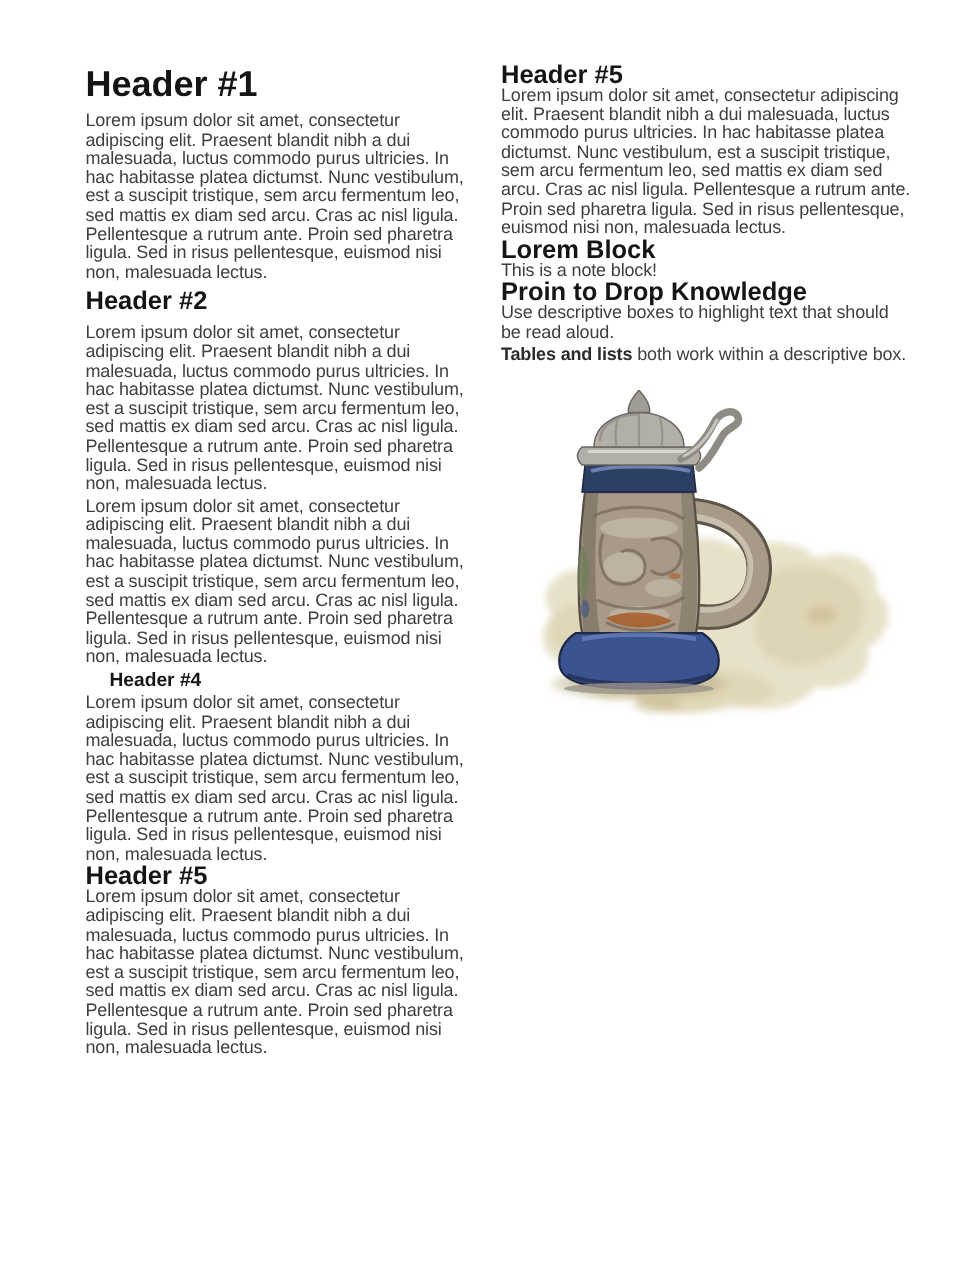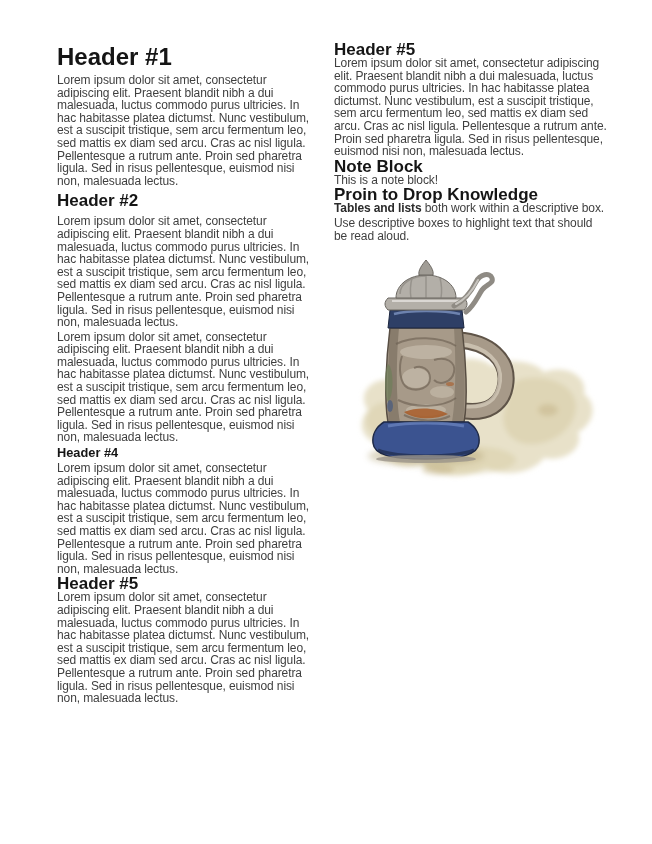--- a/index.html
+++ b/index.html
@@ -9,21 +9,21 @@
   }
   .page{position:relative;width:652px;height:688px;background:#ffffff;}
   .col{position:absolute;}
   .col-left{left:57px;top:44px;width:254px;}
   .col-right{left:334px;top:41px;width:274px;}
   h1,h2,h3,h4,h5,.mini-head{margin:0;color:#151515;font-weight:700;
     font-family:"Liberation Sans", sans-serif;}
   h1{font-size:24px;line-height:26px;margin-bottom:4px;}
   h2{font-size:17px;line-height:24px;margin:2px 0;}
   h3{font-size:14.8px;line-height:17px;margin:2px 0;}
-  h4{font-size:12.8px;line-height:14px;margin:2px 0;}
+  h4{font-size:12.8px;line-height:14px;margin:2px 16px;}
   h5,.mini-head{font-size:17px;line-height:13px;margin:2px 0 1px;}
   p{font-size:12px;line-height:12.6px;margin:0 0 2px;color:#3f3f3f;
     letter-spacing:-0.1px;}
   p strong{color:#2b2b2b;}
   .stein-wrap{margin:18px 0 0 4px;width:270px;height:228px;}
   svg{display:block;}
 </style>
 </head>
 <body>
 
@@ -38,27 +38,27 @@
     <h4>Header #4</h4>
     <p>Lorem ipsum dolor sit amet, consectetur adipiscing elit. Praesent blandit nibh a dui malesuada, luctus commodo purus ultricies. In hac habitasse platea dictumst. Nunc vestibulum, est a suscipit tristique, sem arcu fermentum leo, sed mattis ex diam sed arcu. Cras ac nisl ligula. Pellentesque a rutrum ante. Proin sed pharetra ligula. Sed in risus pellentesque, euismod nisi non, malesuada lectus.</p>
     <h5>Header #5</h5>
     <p>Lorem ipsum dolor sit amet, consectetur adipiscing elit. Praesent blandit nibh a dui malesuada, luctus commodo purus ultricies. In hac habitasse platea dictumst. Nunc vestibulum, est a suscipit tristique, sem arcu fermentum leo, sed mattis ex diam sed arcu. Cras ac nisl ligula. Pellentesque a rutrum ante. Proin sed pharetra ligula. Sed in risus pellentesque, euismod nisi non, malesuada lectus.</p>
   </div>
 
   <div class="col col-right">
     <h5>Header #5</h5>
     <p>Lorem ipsum dolor sit amet, consectetur adipiscing elit. Praesent blandit nibh a dui malesuada, luctus commodo purus ultricies. In hac habitasse platea dictumst. Nunc vestibulum, est a suscipit tristique, sem arcu fermentum leo, sed mattis ex diam sed arcu. Cras ac nisl ligula. Pellentesque a rutrum ante. Proin sed pharetra ligula. Sed in risus pellentesque, euismod nisi non, malesuada lectus.</p>
 
-    <div class="mini-head">Note Block</div>
+    <div class="mini-head">Lorem Block</div>
     <p>This is a note block!</p>
 
     <div class="mini-head">Proin to Drop Knowledge</div>
+    <p>Use descriptive boxes to highlight text that should be read aloud.</p>
+
     <p><strong>Tables and lists</strong><span> both work within a descriptive box.</span></p>
-
-    <p>Use descriptive boxes to highlight text that should be read aloud.</p>
 
     <div class="stein-wrap">
       <svg width="270" height="228" viewBox="0 0 270 228">
         <defs>
           <filter id="wcblur" x="-20%" y="-20%" width="140%" height="140%">
             <feGaussianBlur stdDeviation="2.4"></feGaussianBlur>
           </filter>
           <filter id="softblur" x="-40%" y="-40%" width="180%" height="180%">
             <feGaussianBlur stdDeviation="3"></feGaussianBlur>
           </filter>

